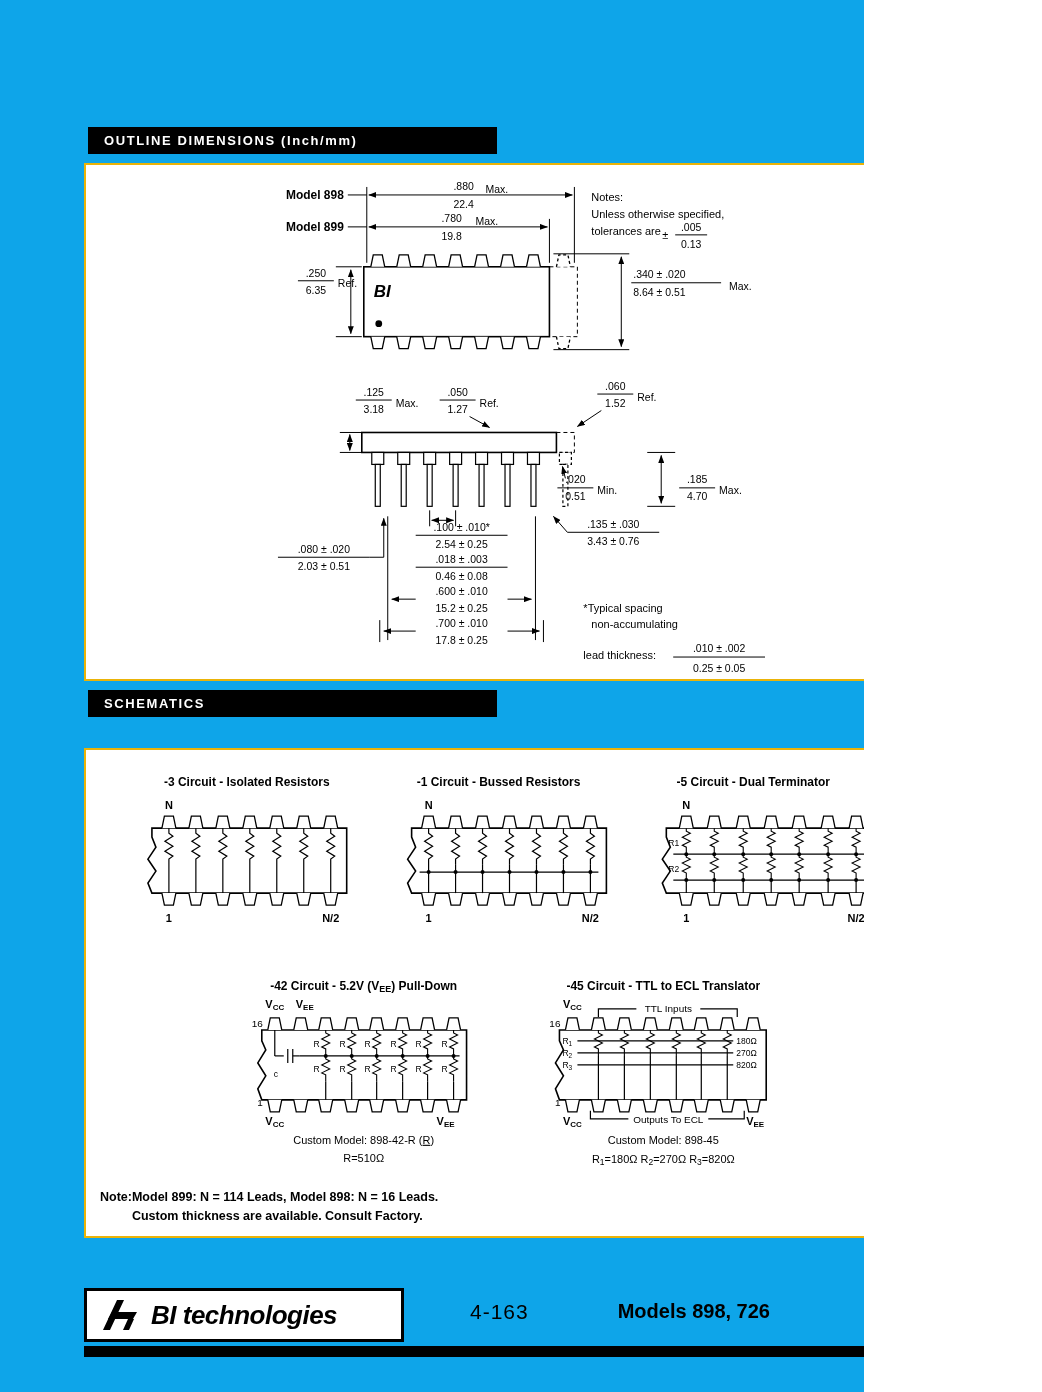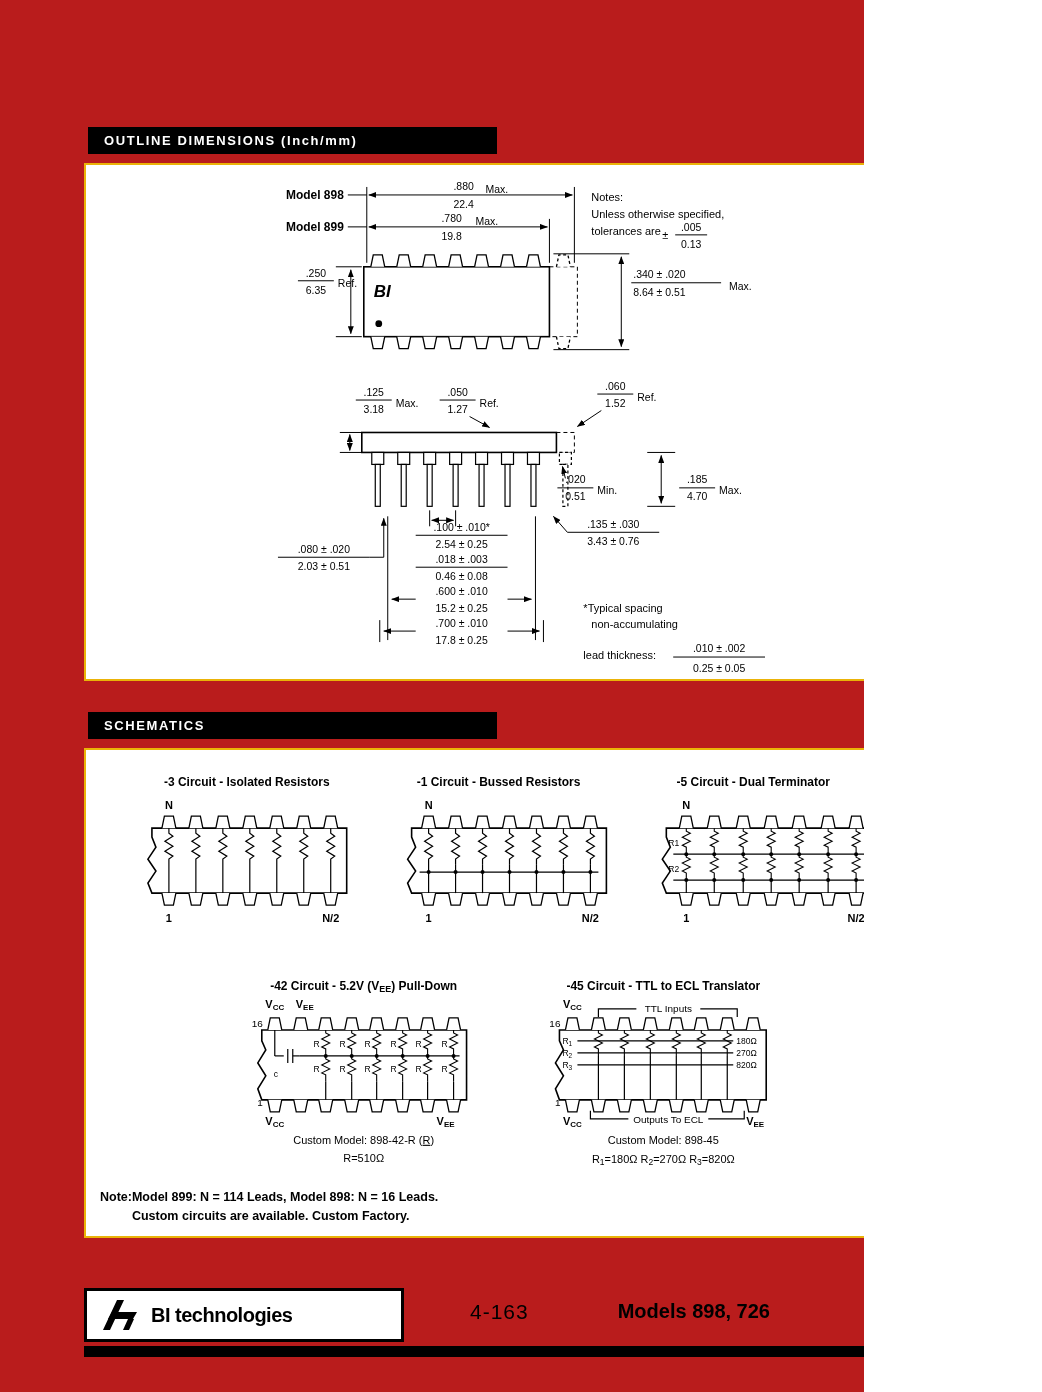--- a/index.html
+++ b/index.html
@@ -1,22 +1,22 @@
 <!DOCTYPE html>
 <html><head>
 <meta charset="utf-8">
 <style>
   *{margin:0;padding:0;box-sizing:border-box}
   html,body{background:#fff}
-  .page{position:relative;width:864px;height:1392px;background:#b91c1c;color:#000;
+  .page{position:relative;width:864px;height:1392px;background:#0ea5e9;color:#000;
         font-family:"Liberation Sans",sans-serif;overflow:hidden}
   .bar{position:absolute;left:88px;width:409px;height:27px;background:#000;color:#fff;
        display:flex;align-items:center;padding-left:16px;font-weight:bold;font-size:13px;letter-spacing:1.6px}
   .bar-outline{top:127px}
-  .bar-schem{top:712px}
+  .bar-schem{top:690px}
   .box{position:absolute;left:84px;width:864px;border:2px solid #eab308;background:#fff}
   .box-outline{top:163px;height:518px}
   .box-schem{top:748px;height:490px}
   .box svg{display:block}
   svg text{fill:#000;font-family:"Liberation Sans",sans-serif}
   .dim{font-size:10.5px}
   .t11{font-size:11px}
   .t10{font-size:10px}
   .small8{font-size:8.5px}
   .lab{font-size:12px;font-weight:bold}
@@ -26,21 +26,21 @@
   .end{text-anchor:end}
   .ital{font-style:italic;font-weight:bold}
   .w{stroke:#000;stroke-width:1.2;fill:none}
   .d{stroke:#000;stroke-width:1;fill:none}
   .bd{stroke:#000;stroke-width:1.6;fill:#fff}
   .dash{stroke-dasharray:4 3}
   .note{position:absolute;left:14px;top:438px;display:flex;
         font-weight:bold;font-size:12.5px;line-height:1.5}
   .footer-box{position:absolute;left:84px;top:1288px;width:320px;height:54px;border:3px solid #000;
               display:flex;align-items:center;gap:10px;padding:4px 10px;background:#fff}
-  .brand{font-weight:bold;font-size:20px;letter-spacing:-0.5px}
+  .brand{font-weight:bold;font-style:italic;font-size:26px;letter-spacing:-0.5px}
   .page-num{position:absolute;left:470px;top:1300px;font-weight:normal;font-size:21px;letter-spacing:1px}
   .models{position:absolute;right:94px;top:1300px;font-weight:bold;font-size:20px}
   .bottom-rule{position:absolute;left:84px;top:1346px;width:864px;height:11px;background:#000}
   .side-tab{position:absolute;left:957px;top:517px;width:53px;height:106px;background:#000;color:#fff;
             display:flex;align-items:center;justify-content:center;font-weight:bold;font-size:19px}
 </style>
 </head>
 <body>
 
 <div class="page">
@@ -540,21 +540,21 @@
         <text class="pinlab mid" x="670" y="375"><tspan>V</tspan><tspan dy="2.5" font-size="8">EE</tspan></text>
         <text class="t11 mid" x="578" y="394">Custom Model: 898-45</text>
         <text class="t11 mid" x="578" y="413"><tspan>R</tspan><tspan dy="2.5" font-size="8.5">1</tspan><tspan dy="-2.5" font-size="11">=180Ω  R</tspan><tspan dy="2.5" font-size="8.5">2</tspan><tspan dy="-2.5" font-size="11">=270Ω  R</tspan><tspan dy="2.5" font-size="8.5">3</tspan><tspan dy="-2.5" font-size="11">=820Ω</tspan></text>
       </g>
     </svg>
 
     <div class="note">
       <span>Note:</span>
       <span>
         <div>Model 899: N = 114 Leads, Model 898: N = 16 Leads.</div>
-        <div>Custom circuits are available.  Custom Factory.</div>
+        <div>Custom thickness are available.  Consult Factory.</div>
       </span>
     </div>
   </div>
 
   <div class="footer-box">
     <svg width="44" height="38" viewBox="0 0 44 38">
       <path d="M6 34 L20 4 H27 L13 34 Z" fill="#000"></path>
       <path d="M15 16 L40 16 L36 23 L11 23 Z" fill="#000"></path>
       <path d="M26 34 L31 23 H37 L32 34 Z" fill="#000"></path>
     </svg>

